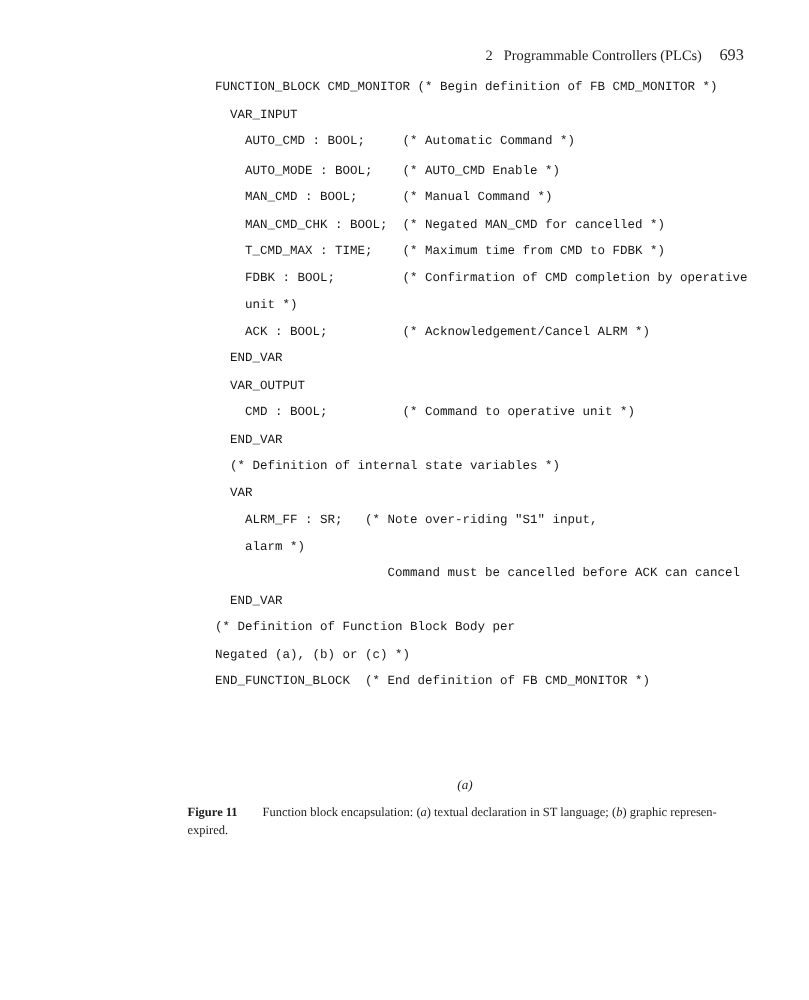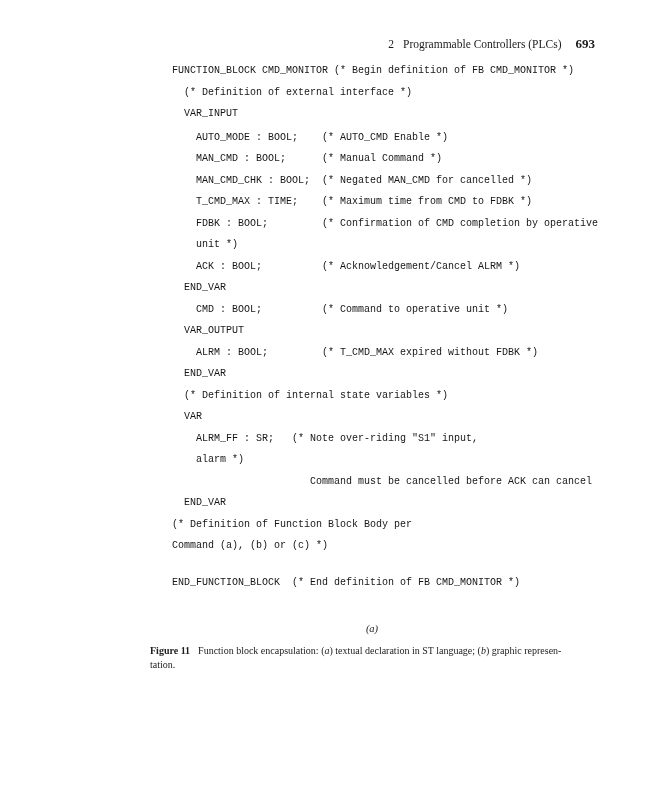--- a/index.html
+++ b/index.html
@@ -21,21 +21,21 @@
     position: absolute;
     top: 36px;
     right: 52px;
     font-size: 11.5px;
     white-space: nowrap;
     color: #1c1c1c;
   }
   .head-section { margin-right: 9px; }
   .head-title { }
   .head-page {
-    font-weight: bold;
+    font-weight: normal;
     font-size: 13px;
     margin-left: 14px;
   }
   
   .code-listing {
     position: absolute;
     left: 172px;
     top: 60px;
     font-family: "Liberation Mono", "DejaVu Sans Mono", monospace;
     font-size: 10px;
@@ -64,57 +64,56 @@
   
   .figure-caption {
     position: absolute;
     left: 150px;
     top: 644px;
     width: 455px;
     font-size: 10px;
     line-height: 13.5px;
     color: #1c1c1c;
   }
-  .figure-caption .bold { font-weight: bold; margin-right: 8px; }
+  .figure-caption .bold { font-weight: bold; margin-right: 20px; }
   .figure-caption .italic { font-style: italic; }
   .figure-caption .normal { }
 </style>
 </head>
 <body>
 
 <div class="page">
 
   <div class="running-head">
     <span class="head-section">2</span><span class="head-title">Programmable Controllers (PLCs)</span><span class="head-page">693</span>
   </div>
 
   <div class="code-listing">
       <div class="code-line">FUNCTION_BLOCK CMD_MONITOR (* Begin definition of FB CMD_MONITOR *)</div>
-      <div class="code-line">  (* Definition of external interface *)</div>
       <div class="code-line">  VAR_INPUT</div>
+      <div class="code-line">    AUTO_CMD : BOOL;     (* Automatic Command *)</div>
       <div class="code-line">    AUTO_MODE : BOOL;    (* AUTO_CMD Enable *)</div>
       <div class="code-line">    MAN_CMD : BOOL;      (* Manual Command *)</div>
       <div class="code-line">    MAN_CMD_CHK : BOOL;  (* Negated MAN_CMD for cancelled *)</div>
       <div class="code-line">    T_CMD_MAX : TIME;    (* Maximum time from CMD to FDBK *)</div>
       <div class="code-line">    FDBK : BOOL;         (* Confirmation of CMD completion by operative</div>
       <div class="code-line">    unit *)</div>
       <div class="code-line">    ACK : BOOL;          (* Acknowledgement/Cancel ALRM *)</div>
       <div class="code-line">  END_VAR</div>
+      <div class="code-line">  VAR_OUTPUT</div>
       <div class="code-line">    CMD : BOOL;          (* Command to operative unit *)</div>
-      <div class="code-line">  VAR_OUTPUT</div>
-      <div class="code-line">    ALRM : BOOL;         (* T_CMD_MAX expired without FDBK *)</div>
       <div class="code-line">  END_VAR</div>
       <div class="code-line">  (* Definition of internal state variables *)</div>
       <div class="code-line">  VAR</div>
       <div class="code-line">    ALRM_FF : SR;   (* Note over-riding "S1" input,</div>
       <div class="code-line">    alarm *)</div>
       <div class="code-line">                       Command must be cancelled before ACK can cancel</div>
       <div class="code-line">  END_VAR</div>
       <div class="code-line">(* Definition of Function Block Body per</div>
-      <div class="code-line">Command (a), (b) or (c) *)</div>
+      <div class="code-line">Negated (a), (b) or (c) *)</div>
       <div class="code-line">END_FUNCTION_BLOCK  (* End definition of FB CMD_MONITOR *)</div>
     </div>
 
   <div class="figure-part-label">(a)</div>
 
-  <div class="figure-caption"><span class="bold">Figure 11</span><span class="normal">Function block encapsulation: (</span><span class="italic">a</span><span class="normal">) textual declaration in ST language; (</span><span class="italic">b</span><span class="normal">) graphic represen-</span><br><span class="normal">tation.</span></div>
+  <div class="figure-caption"><span class="bold">Figure 11</span><span class="normal">Function block encapsulation: (</span><span class="italic">a</span><span class="normal">) textual declaration in ST language; (</span><span class="italic">b</span><span class="normal">) graphic represen-</span><br><span class="normal">expired.</span></div>
 
 </div>
 
 </body></html>

